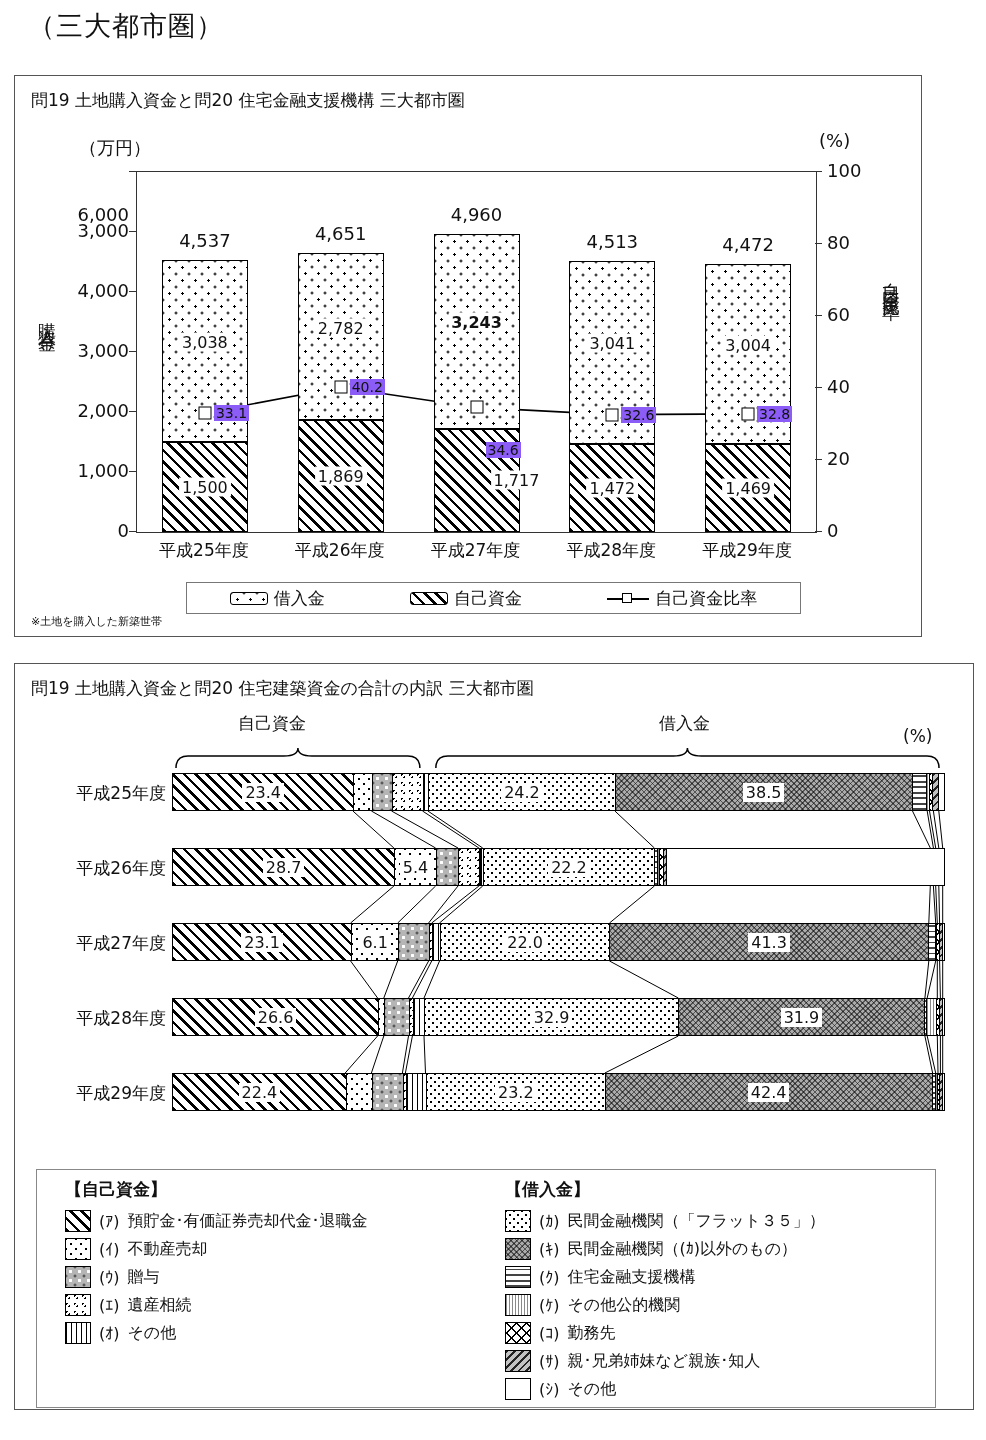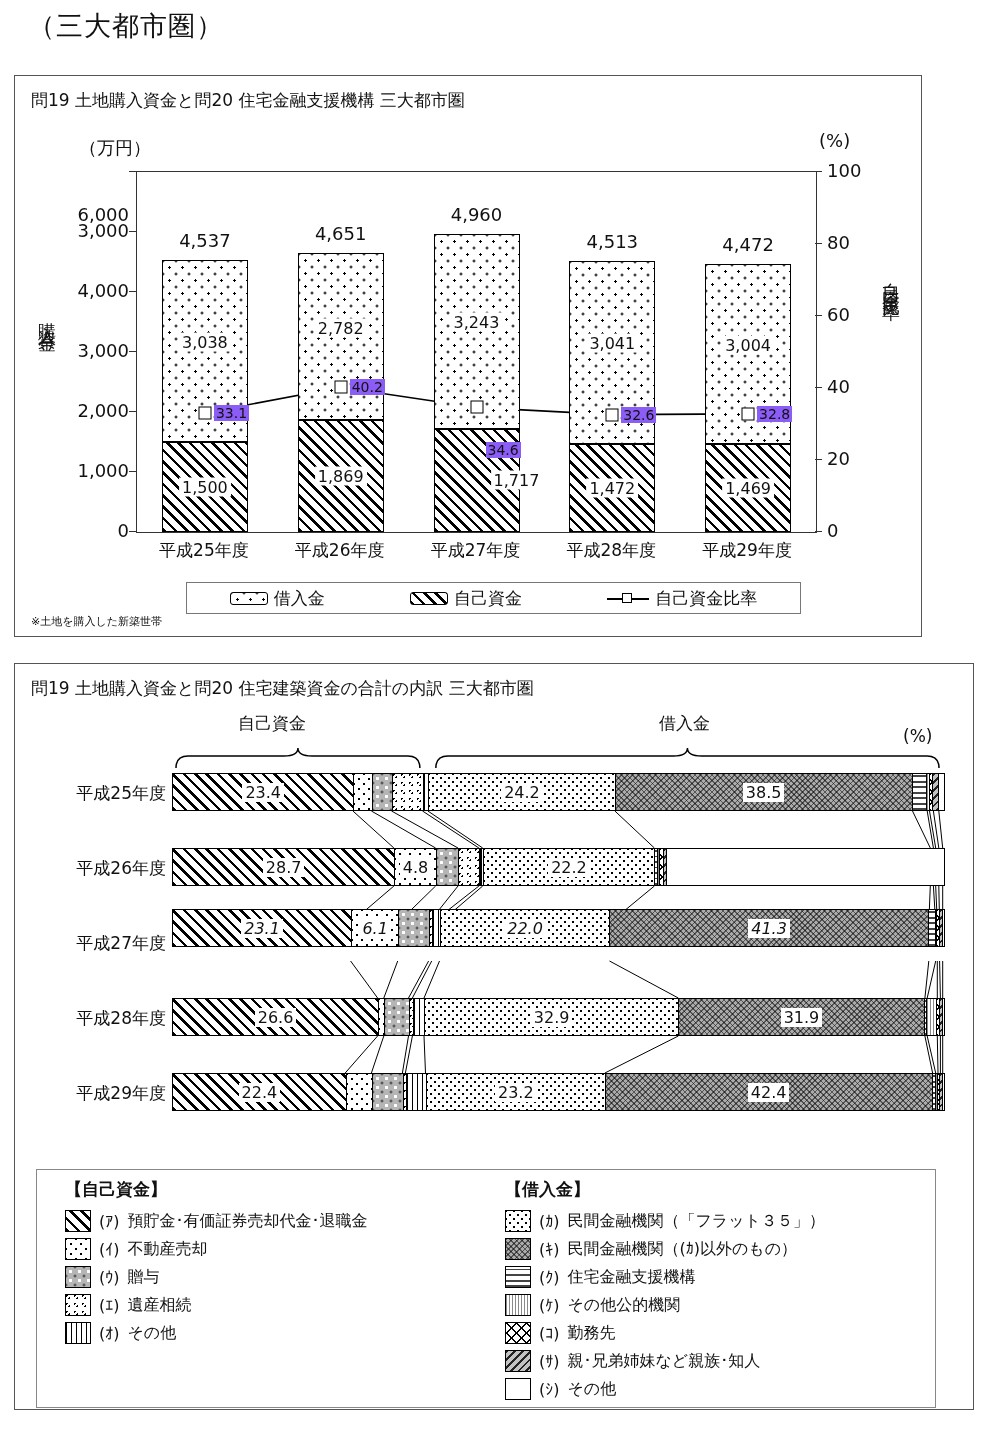--- a/index.html
+++ b/index.html
@@ -82,21 +82,21 @@
         <div class="inner-label" style="left: 67.9px; top: 169.746px;">3,038</div>
         <div class="bar-seg p-a" style="left: 160.7px; bottom: 0px; width: 86px; height: 112.14px;"></div>
         <div class="bar-seg p-borrow" style="left: 160.7px; bottom: 112.14px; width: 86px; height: 166.92px;"></div>
         <div class="total-label" style="left: 143.7px; width: 120px; top: 50.94px;">4,651</div>
         <div class="inner-label" style="left: 203.7px; top: 303.93px;">1,869</div>
         <div class="inner-label" style="left: 203.7px; top: 156.054px;">2,782</div>
         <div class="bar-seg p-a" style="left: 296.5px; bottom: 0px; width: 86px; height: 103.02px;"></div>
         <div class="bar-seg p-borrow" style="left: 296.5px; bottom: 103.02px; width: 86px; height: 194.58px;"></div>
         <div class="total-label" style="left: 279.5px; width: 120px; top: 32.4px;">4,960</div>
         <div class="inner-label" style="left: 339.5px; top: 308.49px; margin-left: 40px;">1,717</div>
-        <div class="inner-label" style="left: 339.5px; top: 149.961px;">3,243</div>
+        <div class="inner-label" style="left: 339.5px; top: 149.961px; font-weight: bold;">3,243</div>
         <div class="bar-seg p-a" style="left: 432.3px; bottom: 0px; width: 86px; height: 88.32px;"></div>
         <div class="bar-seg p-borrow" style="left: 432.3px; bottom: 88.32px; width: 86px; height: 182.46px;"></div>
         <div class="total-label" style="left: 415.3px; width: 120px; top: 59.22px;">4,513</div>
         <div class="inner-label" style="left: 475.3px; top: 315.84px; text-align: center;">1,472</div>
         <div class="inner-label" style="left: 475.3px; top: 171.327px;">3,041</div>
         <div class="bar-seg p-a" style="left: 568.1px; bottom: 0px; width: 86px; height: 88.14px;"></div>
         <div class="bar-seg p-borrow" style="left: 568.1px; bottom: 88.14px; width: 86px; height: 180.24px;"></div>
         <div class="total-label" style="left: 551.1px; width: 120px; top: 61.62px;">4,472</div>
         <div class="inner-label" style="left: 611.1px; top: 315.93px;">1,469</div>
         <div class="inner-label" style="left: 611.1px; top: 172.728px;">3,004</div>
@@ -240,35 +240,35 @@
           <div class="c2-seg p-ke" style="flex: 0 0 0.3%;"></div>
           <div class="c2-seg p-ko" style="flex: 0 0 0.5%;"></div>
           <div class="c2-seg p-sa" style="flex: 0 0 0.7%;"></div>
           <div class="c2-seg p-shi" style="flex: 0 0 0.8%;"></div>
         </div>
         <div class="c2-row" style="top: 75px;">
           <div class="c2-seg p-a" style="flex: 0 0 28.7%;">
             <span class="seg-label">28.7</span>
           </div>
           <div class="c2-seg p-i" style="flex: 0 0 5.4%;">
-            <span class="seg-label">4.8</span>
+            <span class="seg-label">5.4</span>
           </div>
           <div class="c2-seg p-u" style="flex: 0 0 2.9%;"></div>
           <div class="c2-seg p-e" style="flex: 0 0 2.7%;"></div>
           <div class="c2-seg p-o" style="flex: 0 0 0.5%;"></div>
           <div class="c2-seg p-ka" style="flex: 0 0 22.2%;">
             <span class="seg-label">22.2</span>
           </div>
           <div class="c2-seg p-ku" style="flex: 0 0 0.4%;"></div>
           <div class="c2-seg p-ke" style="flex: 0 0 0.3%;"></div>
           <div class="c2-seg p-ko" style="flex: 0 0 0.4%;"></div>
           <div class="c2-seg p-sa" style="flex: 0 0 0.5%;"></div>
           <div class="c2-seg p-shi" style="flex: 0 0 0.3%;"></div>
         </div>
-        <div class="c2-row" style="top: 136px; font-style: italic;">
+        <div class="c2-row" style="top: 150px;">
           <div class="c2-seg p-a" style="flex: 0 0 23.1%;">
             <span class="seg-label">23.1</span>
           </div>
           <div class="c2-seg p-i" style="flex: 0 0 6.1%;">
             <span class="seg-label">6.1</span>
           </div>
           <div class="c2-seg p-u" style="flex: 0 0 4%;"></div>
           <div class="c2-seg p-e" style="flex: 0 0 0.4%;"></div>
           <div class="c2-seg p-o" style="flex: 0 0 1%;"></div>
           <div class="c2-seg p-ka" style="flex: 0 0 22%;">

